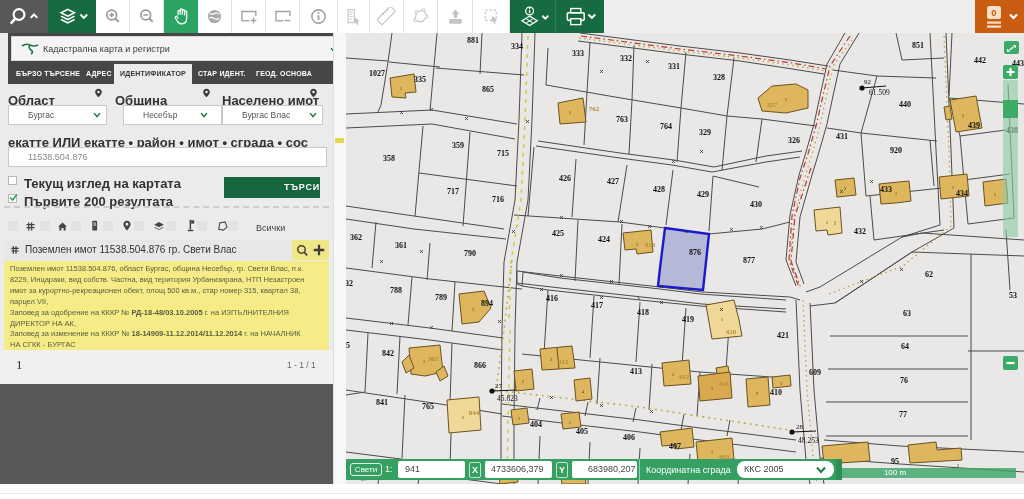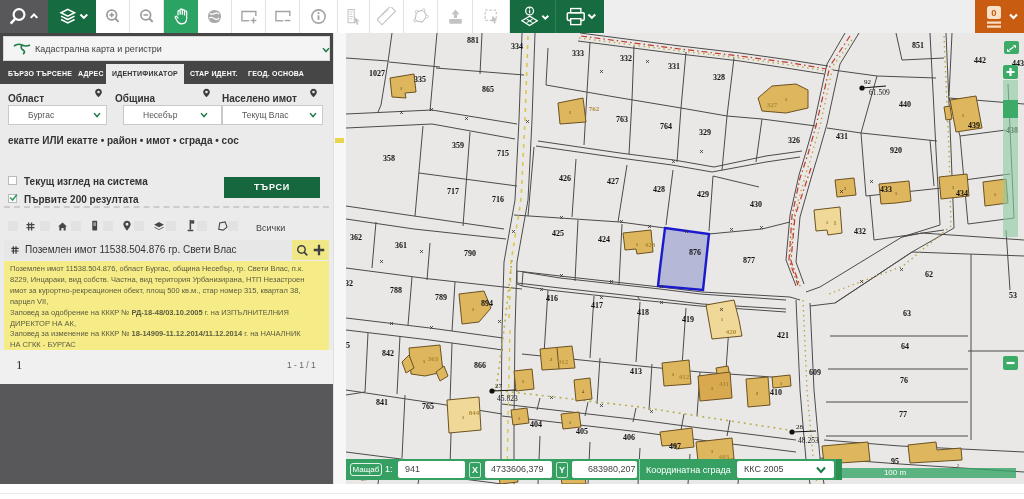--- a/index.html
+++ b/index.html
@@ -6,30 +6,30 @@
   html,body { width:1024px; height:499px; overflow:hidden; background:#fff;
     font-family:"Liberation Sans", sans-serif; }
   .abs { position:absolute; }
   #stage { position:relative; width:1024px; height:499px; }
   
   #toolbar { position:absolute; left:0; top:0; width:1024px; height:33px; background:#eeeeee; }
   .tbtn { position:absolute; top:0; height:33px; display:flex; align-items:center; justify-content:center; }
   .tbtn.white { background:#fff; border-right:1px solid #e2e2e2; }
   
   #panel { position:absolute; left:0; top:33px; width:333px; height:451px; background:#ebebeb; }
-  #panelhead { position:absolute; left:0; top:0; width:333px; height:51px; background:#464646; }
+  #panelhead { position:absolute; left:8px; top:0; width:333px; height:51px; background:#464646; }
   #layersel { position:absolute; left:3px; top:3px; width:327px; height:25px; background:#f4f4f4; border:1px solid #d8d8d8; }
   #layersel .txt { position:absolute; left:31px; top:7px; font-size:9px; color:#3c3c3c; }
   .tabs { position:absolute; left:0; top:31px; width:333px; height:20px; }
   .tab { position:absolute; top:0; height:20px; font-size:7px; font-weight:bold; color:#fff; line-height:20px; letter-spacing:0.2px; }
   .tab.active { background:#ebebeb; color:#333; text-align:center; height:22px; }
-  .flabel { position:absolute; font-size:10px; font-weight:bold; color:#333; }
+  .flabel { position:absolute; font-size:13px; font-weight:bold; color:#333; }
   .sel { position:absolute; height:20px; background:#fff; border:1px solid #c9c9c9; font-size:8.5px; color:#555; line-height:18px; padding-left:19px; }
   .cb { position:absolute; width:9px; height:9px; background:#fff; border:1px solid #b9b9b9; }
-  #searchbtn { position:absolute; left:224px; top:144px; width:96px; height:21px; background:#17673e; color:#fff; font-size:9px; font-weight:bold; text-align:center; line-height:21px; letter-spacing:0.8px; }
+  #searchbtn { position:absolute; left:224px; top:144px; width:96px; height:21px; background:#17673e; color:#fff; font-size:9px; font-weight:bold; text-align:right; line-height:21px; letter-spacing:0.8px; }
   #dashsep { position:absolute; left:4px; top:173px; width:325px; border-top:2px dashed #cccccc; }
   .icb { position:absolute; width:10px; height:10px; background:#e2e2e2; top:188px; }
   #resrow { position:absolute; left:4px; top:207px; width:325px; height:20px; background:#e7e7e7; }
   #resyellow { position:absolute; left:292px; top:207px; width:37px; height:20px; background:#f0e887; }
   #resrow .rtxt { position:absolute; left:21px; top:4px; font-size:10px; color:#333; }
   #ybox { position:absolute; left:4px; top:228px; width:325px; height:89px; background:#f5ec87; color:#5c5c40; font-size:7.5px; line-height:10.9px; padding:3px 6px; overflow:hidden; }
   #pgrow { position:absolute; left:0px; top:317px; width:333px; height:34px; background:#f0f0f0; }
   #darkbottom { position:absolute; left:0; top:351px; width:333px; height:100px; background:#58585a; }
   
   #scrollstrip { position:absolute; left:333px; top:33px; width:13px; height:451px; background:#f7f7f7; border-left:1px solid #e0e0e0; }
@@ -570,33 +570,34 @@
         <path d="M7 1 C4 1 1.8 3.2 1.8 6.2 C1.8 9 7 14 7 14 C7 14 12.2 9 12.2 6.2 C12.2 3.2 10 1 7 1 Z M7 8 A2 2 0 1 1 7 4 A2 2 0 0 1 7 8 Z" fill="#3d3d3d"></path>
       </svg>
     <svg class="abs" style="left:202px;top:55px" width="9" height="10" viewBox="0 0 14 15">
         <path d="M7 1 C4 1 1.8 3.2 1.8 6.2 C1.8 9 7 14 7 14 C7 14 12.2 9 12.2 6.2 C12.2 3.2 10 1 7 1 Z M7 8 A2 2 0 1 1 7 4 A2 2 0 0 1 7 8 Z" fill="#3d3d3d"></path>
       </svg>
     <svg class="abs" style="left:309px;top:55px" width="9" height="10" viewBox="0 0 14 15">
         <path d="M7 1 C4 1 1.8 3.2 1.8 6.2 C1.8 9 7 14 7 14 C7 14 12.2 9 12.2 6.2 C12.2 3.2 10 1 7 1 Z M7 8 A2 2 0 1 1 7 4 A2 2 0 0 1 7 8 Z" fill="#3d3d3d"></path>
       </svg>
     <div class="sel" style="left:8px;top:72px;width:99px;">Бургас</div>
     <div class="sel" style="left:115px;top:72px;width:99px;margin-left:8px;">Несебър</div>
-    <div class="sel" style="left:222px;top:72px;width:101px;">Текущ Влас</div>
+    <div class="sel" style="left:222px;top:72px;width:101px;">Бургас Влас</div>
     <svg class="abs" style="left:93px;top:79px" width="8" height="6" viewBox="0 0 10 8">
         <path d="M1 1.5 L5 6 L9 1.5" fill="none" stroke="#1d7a46" stroke-width="2"></path>
       </svg>
     <svg class="abs" style="left:200px;top:79px" width="8" height="6" viewBox="0 0 10 8">
         <path d="M1 1.5 L5 6 L9 1.5" fill="none" stroke="#1d7a46" stroke-width="2"></path>
       </svg>
     <svg class="abs" style="left:309px;top:79px" width="8" height="6" viewBox="0 0 10 8">
         <path d="M1 1.5 L5 6 L9 1.5" fill="none" stroke="#1d7a46" stroke-width="2"></path>
       </svg>
     <div class="flabel" style="left:8px;top:102px;">екатте ИЛИ екатте • район • имот • сграда • сос</div>
+    <div class="sel" style="left:8px;top:114px;width:319px;color:#888;font-size:9px;">11538.504.876</div>
     <div class="cb" style="left:8px;top:143px;"></div>
-    <div class="flabel" style="left:24px;top:143px;">Текущ изглед на система</div>
+    <div class="flabel" style="left:24px;top:143px;">Текущ изглед на картата</div>
     <div class="cb" style="left:8px;top:161px;"></div>
     <svg class="abs" style="left:8px;top:159px" width="11" height="11" viewBox="0 0 13 13">
         <path d="M2.5 6.5 L5.5 9.5 L10.5 3" fill="none" stroke="#2f9c5c" stroke-width="1.8"></path>
       </svg>
     <div class="flabel" style="left:24px;top:161px;">Първите 200 резултата</div>
     <div id="searchbtn">ТЪРСИ</div>
     <div id="dashsep"></div>
 
     <div class="icb" style="left:8px;"></div>
     <div class="icb" style="left:40px;"></div>
@@ -673,30 +674,30 @@
   </div>
   <div class="abs" style="left:1003px;top:80px;width:15px;height:157px;background:rgba(140,205,165,0.62);"></div>
   <div class="abs" style="left:1003px;top:100px;width:15px;height:18px;background:#3dab68;"></div>
   <div class="abs" style="left:1003px;top:356px;width:15px;height:14px;background:#3dab68;border-radius:2px;">
     <svg width="15" height="14" viewBox="0 0 15 14">
         <path d="M3.5 7 H11.5" stroke="#fff" stroke-width="2.2"></path>
       </svg>
   </div>
 
   <div class="abs" style="left:346px;top:459px;width:492px;height:21px;background:#35a061;">
-    <div class="abs" style="left:4px;top:4px;width:32px;height:13px;border:1px solid rgba(255,255,255,0.85);border-radius:3px;color:#fff;font-size:8px;text-align:center;line-height:12px;">Мащаб</div>
+    <div class="abs" style="left:4px;top:4px;width:32px;height:13px;border:1px solid rgba(255,255,255,0.85);border-radius:3px;color:#fff;font-size:8px;text-align:center;line-height:12px;">Свети</div>
     <div class="abs" style="left:39px;top:5px;color:#fff;font-size:9px;">1:</div>
     <div class="abs" style="left:52px;top:2px;width:67px;height:17px;background:#fff;border-radius:2px;font-size:9px;color:#444;line-height:17px;padding-left:7px;">941</div>
     <div class="abs" style="left:123px;top:2.5px;width:12px;height:16px;border:1px solid rgba(255,255,255,0.7);border-radius:2px;color:#fff;font-size:9px;font-weight:bold;text-align:center;line-height:15px;">X</div>
     <div class="abs" style="left:139px;top:2px;width:67px;height:17px;background:#fff;border-radius:2px;font-size:9px;color:#444;line-height:17px;padding-left:6px;">4733606,379</div>
     <div class="abs" style="left:210px;top:2.5px;width:12px;height:16px;border:1px solid rgba(255,255,255,0.7);border-radius:2px;color:#fff;font-size:9px;font-weight:bold;text-align:center;line-height:15px;">Y</div>
     <div class="abs" style="left:226px;top:2px;width:65px;height:17px;background:#fff;border-radius:2px;font-size:9px;color:#444;line-height:17px;padding-left:16px;">683980,207</div>
     <div class="abs" style="left:293px;top:0;width:1px;height:21px;background:rgba(255,255,255,0.5);"></div>
     <div class="abs" style="left:300px;top:6px;color:#fff;font-size:9px;">Координатна сграда</div>
-    <div class="abs" style="left:391px;top:2px;width:97px;height:17px;background:#fff;border-radius:2px;font-size:9px;color:#444;line-height:17px;padding-left:7px;">ККС 2005</div>
+    <div class="abs" style="left:391px;top:2px;width:97px;height:17px;background:#fff;border-radius:8px;font-size:9px;color:#444;line-height:17px;padding-left:7px;">ККС 2005</div>
     <svg class="abs" style="left:470px;top:7px" width="10" height="8" viewBox="0 0 10 8">
         <path d="M1 1.5 L5 6 L9 1.5" fill="none" stroke="#1d7a46" stroke-width="2"></path>
       </svg>
   </div>
   <div class="abs" style="left:836px;top:459px;width:6px;height:21px;background:#2e8f55;"></div>
   <div class="abs" style="left:842px;top:468px;width:174px;height:10px;background:rgba(55,165,105,0.8);">
       <span class="abs" style="left:23px;width:60px;color:#fff;font-size:8px;text-align:center;line-height:10px;">100 m</span>
     </div>
   <div id="footer">
       <div style="position:absolute;left:0;top:9px;width:1024px;height:1px;background:#e9e9e9;"></div>

